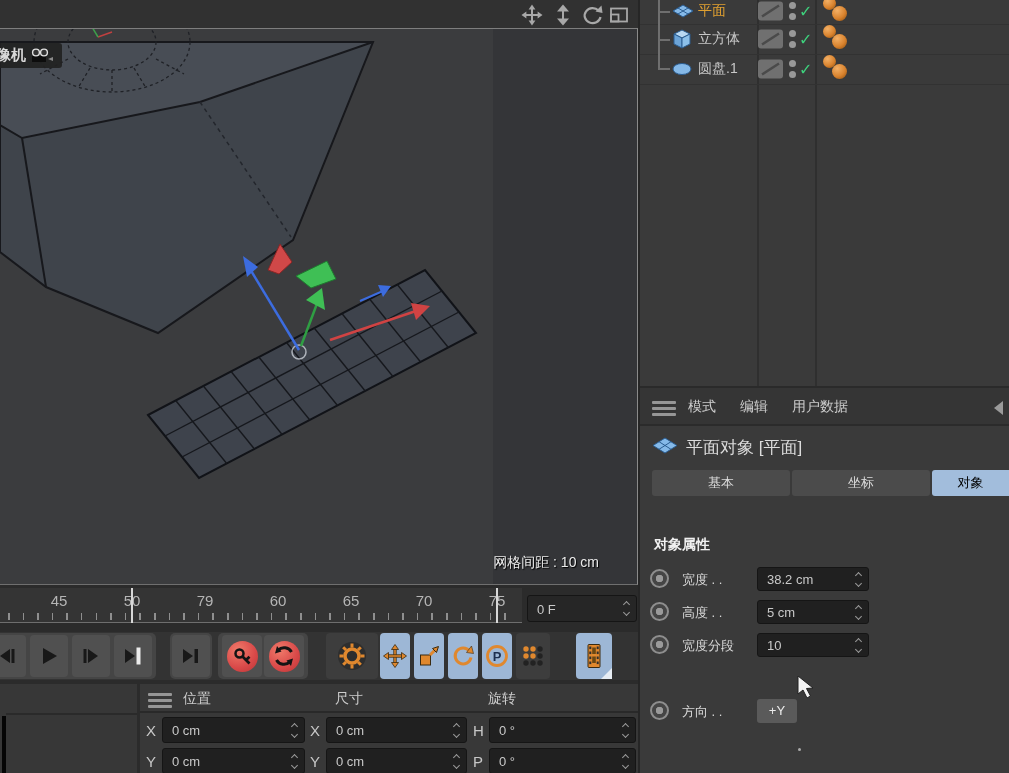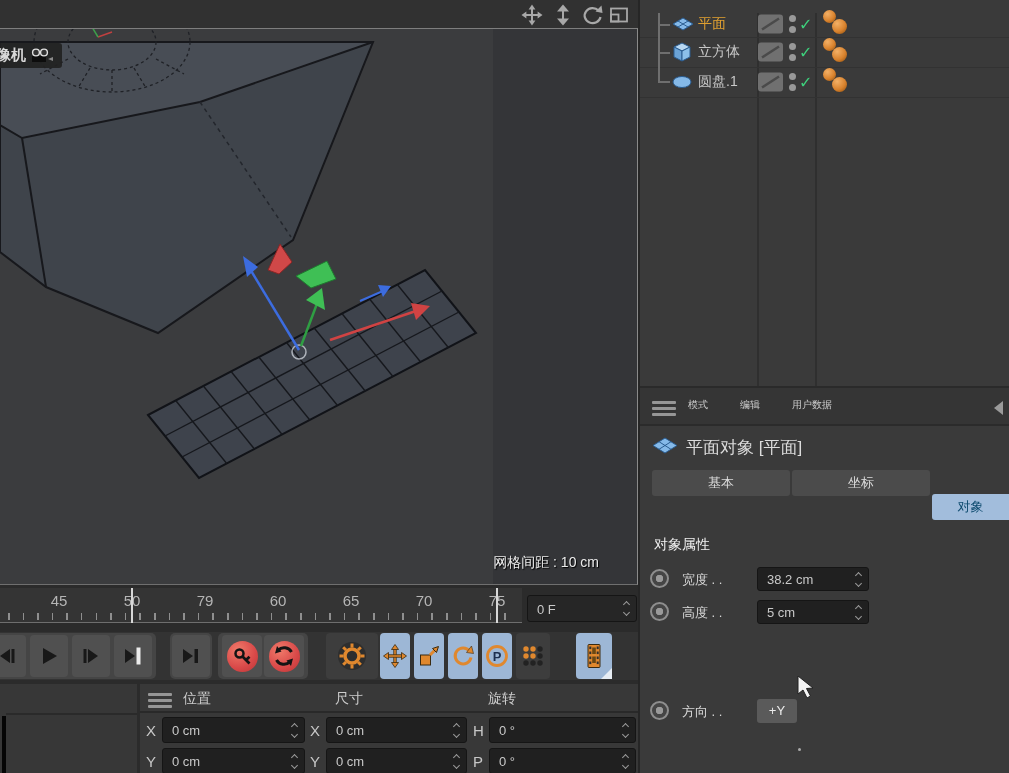--- a/index.html
+++ b/index.html
@@ -59,52 +59,52 @@
   #coord-head { position:absolute; left:0; top:0; width:500px; height:29px;
                 border-bottom:2px solid #292929; }
   .chead { position:absolute; top:6px; font-size:14px; color:#cdcdcd; }
   .axis { position:absolute; font-size:15px; color:#c8c8c8; }
   .burger { display:inline-block; width:24px; }
   .burger i { display:block; height:3px; background:#969696; border-radius:1px; margin:3px 0; }
 
   
   #right-col { left:638px; top:0; width:371px; height:773px; background:#3a3a3a;
                border-left:2px solid #262626; }
-  #om { position:absolute; left:0; top:13px; width:369px; height:386px; }
+  #om { position:absolute; left:0; top:0; width:369px; height:386px; }
   .om-colsep { position:absolute; top:0; width:2px; height:386px; background:#2f2f2f; }
   .om-rowsep { position:absolute; left:0; width:369px; height:1px; background:#323232; }
   .om-row { position:absolute; left:0; width:369px; height:30px; }
   .om-name { position:absolute; left:58px; top:50%; transform:translateY(-50%);
              font-size:14px; color:#c8c8c8; }
   .om-name.sel { color:#e0a030; }
   .om-toggle { position:absolute; left:118px; top:50%; transform:translateY(-50%);
                width:25px; height:19px; background:#707070; border-radius:3px; }
   .om-dot { position:absolute; left:149px; width:7px; height:7px; border-radius:50%; background:#999; }
   .om-check { position:absolute; left:159px; top:50%; transform:translateY(-50%);
               font-size:16px; font-weight:bold; color:#3ed27d; }
   .sphere { position:absolute; border-radius:50%;
             background:radial-gradient(circle at 35% 30%,#f3b066,#d9832e 55%,#8a4a0a); }
   .tree-trunk { position:absolute; left:18px; top:0; width:1.5px; height:68px; background:#6f6f6f; }
   .tree-stub { position:absolute; left:18px; width:12px; height:1.5px; background:#6f6f6f; }
 
   #attr { position:absolute; left:0; top:386px; width:369px; height:387px;
           border-top:2px solid #2a2a2a; }
   #attr-head { position:absolute; left:0; top:0; width:369px; height:38px; background:#353535;
                border-bottom:2px solid #2b2b2b; }
-  .menu-item { position:absolute; top:10px; font-size:10px; color:#cdcdcd; }
+  .menu-item { position:absolute; top:10px; font-size:14px; color:#cdcdcd; }
   #attr-collapse { position:absolute; right:6px; top:13px; width:0; height:0;
                    border-top:7px solid transparent; border-bottom:7px solid transparent;
                    border-right:9px solid #9a9a9a; }
   #attr-title { position:absolute; left:46px; top:48px; font-size:17px; color:#dcdcdc; }
   .tab { position:absolute; top:82px; height:26px; background:#4b4b4b; border-radius:3px;
          font-size:13px; color:#dcdcdc; text-align:center; line-height:26px; }
-  .tab.active { background:#a2bddc; color:#0c4a6e; border-radius:3px 0 0 3px;margin-top:24px; }
+  .tab.active { background:#a2bddc; color:#000000; border-radius:3px 0 0 3px; }
   #tab-phong { position:absolute; left:10px; top:110px; width:142px; height:26px; background:#4b4b4b;
                border-radius:3px; font-size:13px; color:#dcdcdc; text-align:center; line-height:26px; }
-  #attr-section { position:absolute; left:14px; top:148px; font-size:14px; font-weight:normal; color:#f0f0f0; }
+  #attr-section { position:absolute; left:14px; top:148px; font-size:14px; font-weight:bold; color:#f0f0f0; }
   .prop-row { position:absolute; left:0; width:369px; height:24px; }
   .kring { position:absolute; left:10px; top:2px; width:19px; height:19px; border-radius:50%;
            border:2px solid #8e8e8e;
            background:radial-gradient(circle,#9a9a9a 0 3.5px,#454545 4px); }
   .prop-label { position:absolute; left:42px; top:4px; font-size:13px; color:#d8d8d8; white-space:nowrap; }
   .drop-btn { position:absolute; left:117px; top:0; width:40px; height:24px; background:#5a5a5a;
               border-radius:3px; font-size:13px; color:#eaeaea; text-align:center; line-height:24px; }
   #speck { position:absolute; width:3px; height:3px; background:#aaa; border-radius:50%; }
 </style>
 </head>
@@ -538,20 +538,31 @@
       <span class="kring"></span>
       <span class="prop-label">高度 . .</span>
       <div class="fld" style="left:117px;top:0;width:112px;height:24px">
         <span class="val">5 cm</span>
         <span class="spinner">
             <i class="chv u"></i>
             <i class="chv d"></i>
           </span>
       </div>
     </div>
+    <div class="prop-row" style="top:245px">
+      <span class="kring"></span>
+      <span class="prop-label">宽度分段</span>
+      <div class="fld" style="left:117px;top:0;width:112px;height:24px">
+        <span class="val">10</span>
+        <span class="spinner">
+            <i class="chv u"></i>
+            <i class="chv d"></i>
+          </span>
+      </div>
+    </div>
     <div class="prop-row" style="top:311px">
       <span class="kring"></span>
       <span class="prop-label">方向 . .</span>
       <span class="drop-btn">+Y</span>
     </div>
 
     <div id="speck" style="left:158px;top:360px"></div>
   </div>
 </div>
 

